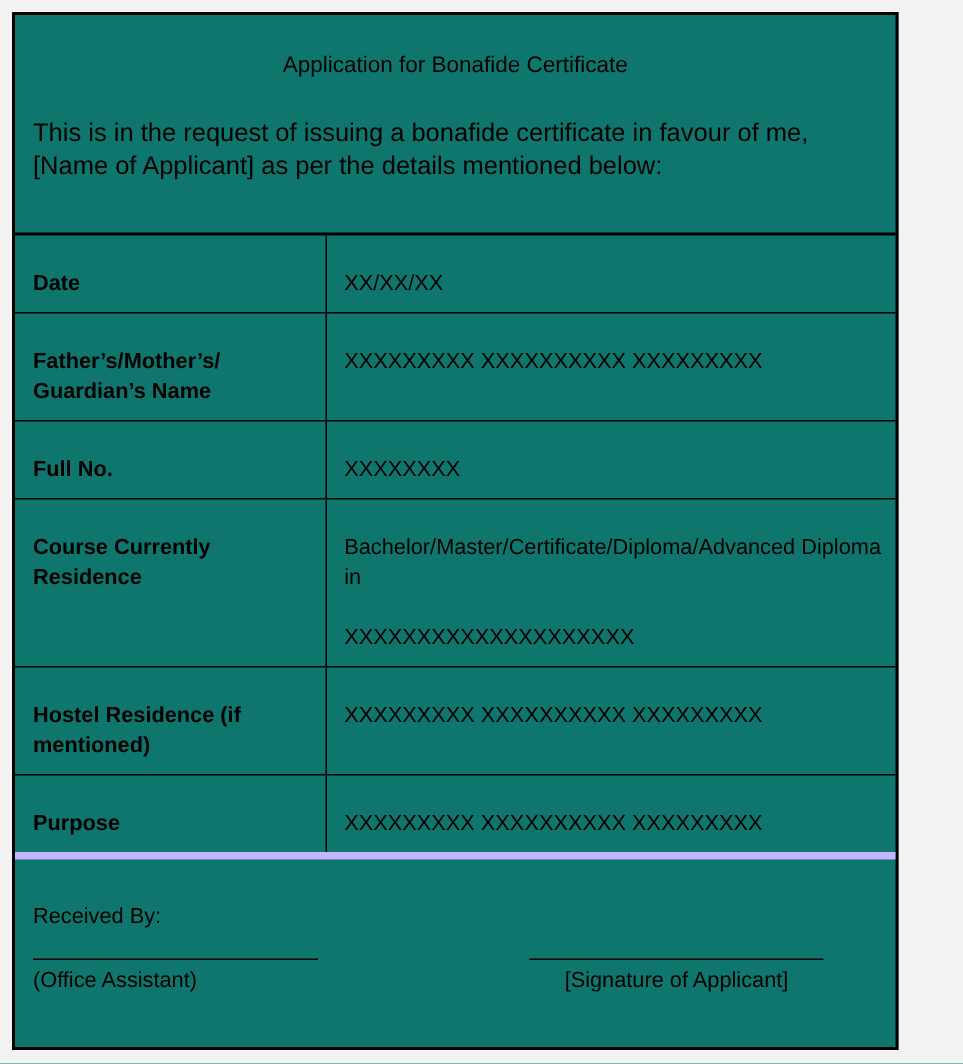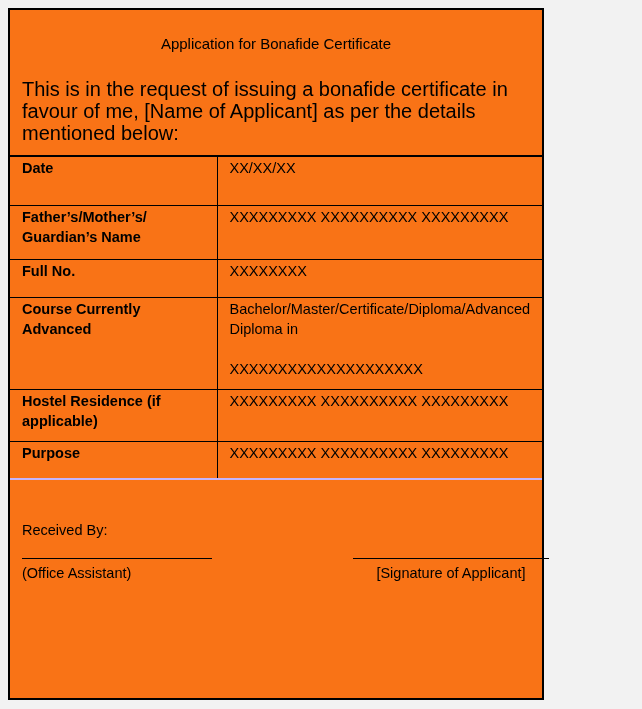--- a/index.html
+++ b/index.html
@@ -12,23 +12,23 @@
     background: #f2f2f2;
     font-family: "Liberation Sans", sans-serif;
     color: #000000;
     overflow: hidden;
   }
 
   #doc {
     position: absolute;
     left: 8px;
     top: 8px;
-    width: 536px;
+    width: 591px;
     height: 692px;
-    background: #f97316;
+    background: #0f766e;
     border: 2px solid #000000;
     box-sizing: border-box;
     display: flex;
     flex-direction: column;
   }
 
   
   .header-block {
     border-bottom: 2px solid #000000;
     padding: 0;
@@ -37,70 +37,70 @@
     flex: 0 0 auto;
   }
   .doc-title {
     text-align: center;
     font-size: 15px;
     line-height: 20px;
     margin: 24px 0 0 0;
     font-weight: normal;
   }
   .intro {
-    font-size: 20px;
+    font-size: 17px;
     line-height: 22px;
     margin: 24px 12px 0 12px;
   }
 
   
   .tbl {
     width: 100%;
     border-collapse: collapse;
     table-layout: fixed;
     flex: 0 0 auto;
   }
   .tbl td {
     border: 1.5px solid #000000;
     border-left: none;
     border-right: none;
     vertical-align: top;
-    padding: 1px 0 9px 12px;
+    padding: 22px 0 9px 12px;
     font-size: 14.5px;
     line-height: 20px;
     box-sizing: border-box;
   }
   .tbl tr > td:first-child {
     width: 207px;
     font-weight: bold;
     border-right: 1.5px solid #000000;
   }
   .tbl tr:first-child td {
     border-top: none;
   }
   .tbl tr:last-child td {
-    border-bottom: 2px solid #c4b5fd;
+    border-bottom: 5px solid #c4b5fd;
   }
   .cell-line { display: block; }
   .cell-gap { display: block; height: 20px; }
 
   .r-date td      { height: 48px; }
   .r-name td      { height: 48px; }
   .r-guardian td  { height: 54px; }
   .r-roll td      { height: 38px; }
   .r-course td    { height: 92px; margin-top: 32px; }
   .r-sem td       { height: 38px; }
   .r-hostel td    { height: 52px; }
   .r-purpose td   { height: 38px; }
 
   
   .footer {
     flex: 1 1 auto;
     position: relative;
-    padding: 12px 12px;
+    padding: 0 12px;
     box-sizing: border-box;
   }
   .received {
     font-size: 14.5px;
     line-height: 20px;
     margin-top: 28px;
   }
   .sig-row {
     position: relative;
     margin-top: 18px;
@@ -149,32 +149,32 @@
         </td>
         <td>XXXXXXXXX XXXXXXXXXX XXXXXXXXX</td>
       </tr>
       <tr class="r-roll">
         <td>Full No.</td>
         <td>XXXXXXXX</td>
       </tr>
       <tr class="r-course">
         <td>
           <span class="cell-line">Course Currently</span>
-          <span class="cell-line">Advanced</span>
+          <span class="cell-line">Residence</span>
         </td>
         <td>
           <span class="cell-line">Bachelor/Master/Certificate/Diploma/Advanced Diploma in</span>
           <span class="cell-gap"></span>
           <span class="cell-line">XXXXXXXXXXXXXXXXXXXX</span>
         </td>
       </tr>
       <tr class="r-hostel">
         <td>
           <span class="cell-line">Hostel Residence (if</span>
-          <span class="cell-line">applicable)</span>
+          <span class="cell-line">mentioned)</span>
         </td>
         <td>XXXXXXXXX XXXXXXXXXX XXXXXXXXX</td>
       </tr>
       <tr class="r-purpose">
         <td>Purpose</td>
         <td>XXXXXXXXX XXXXXXXXXX XXXXXXXXX</td>
       </tr>
     </tbody>
   </table>
 

